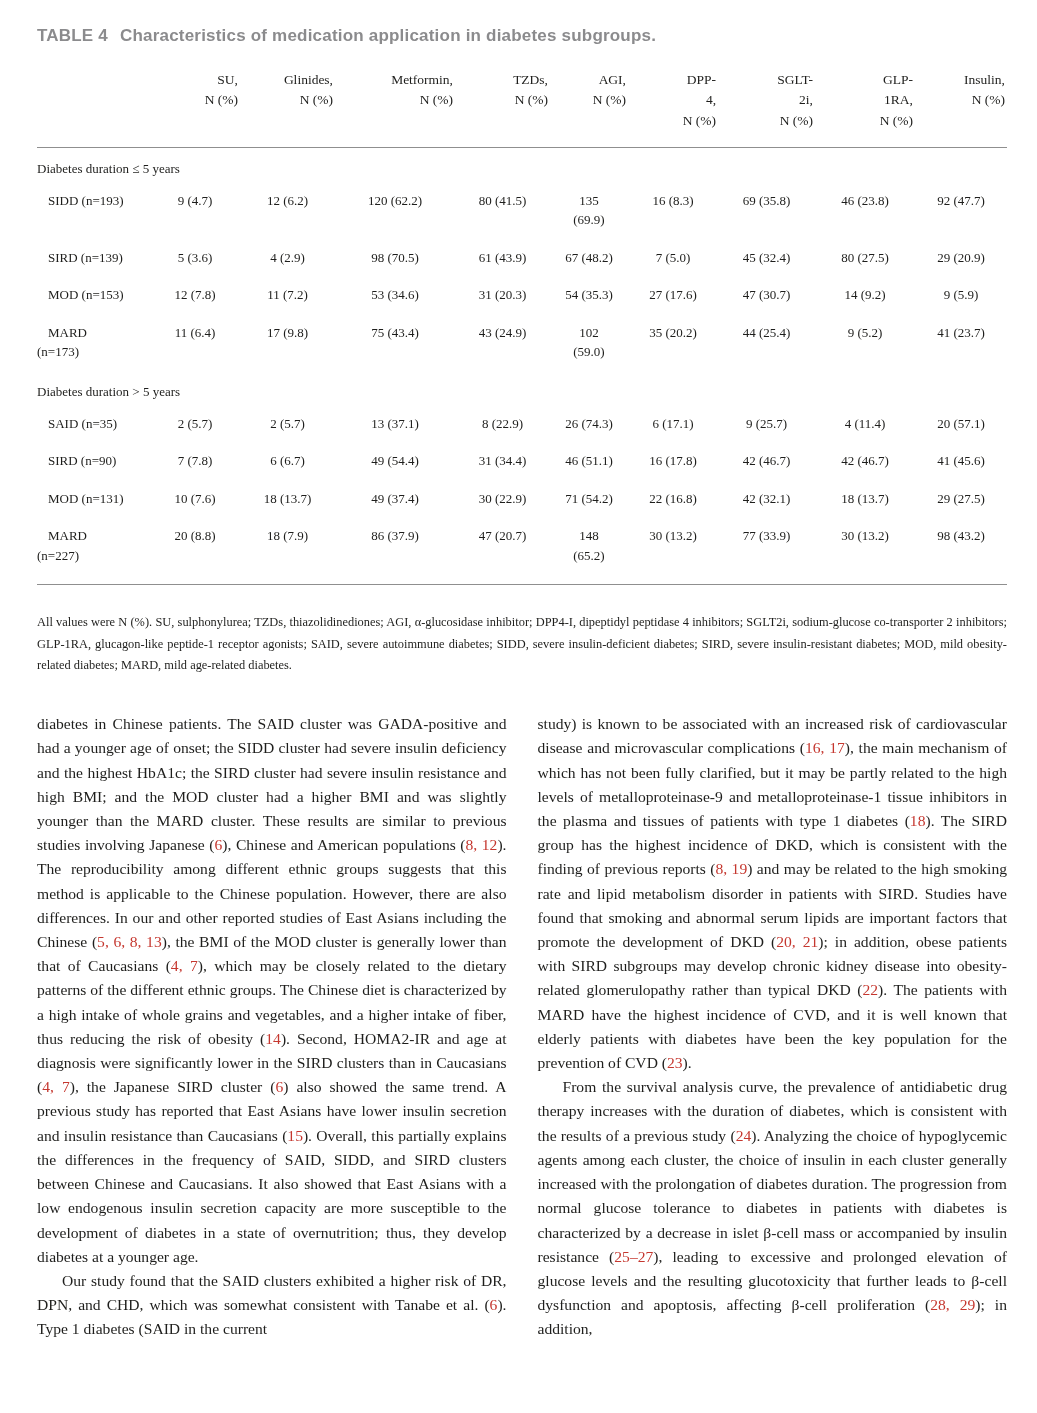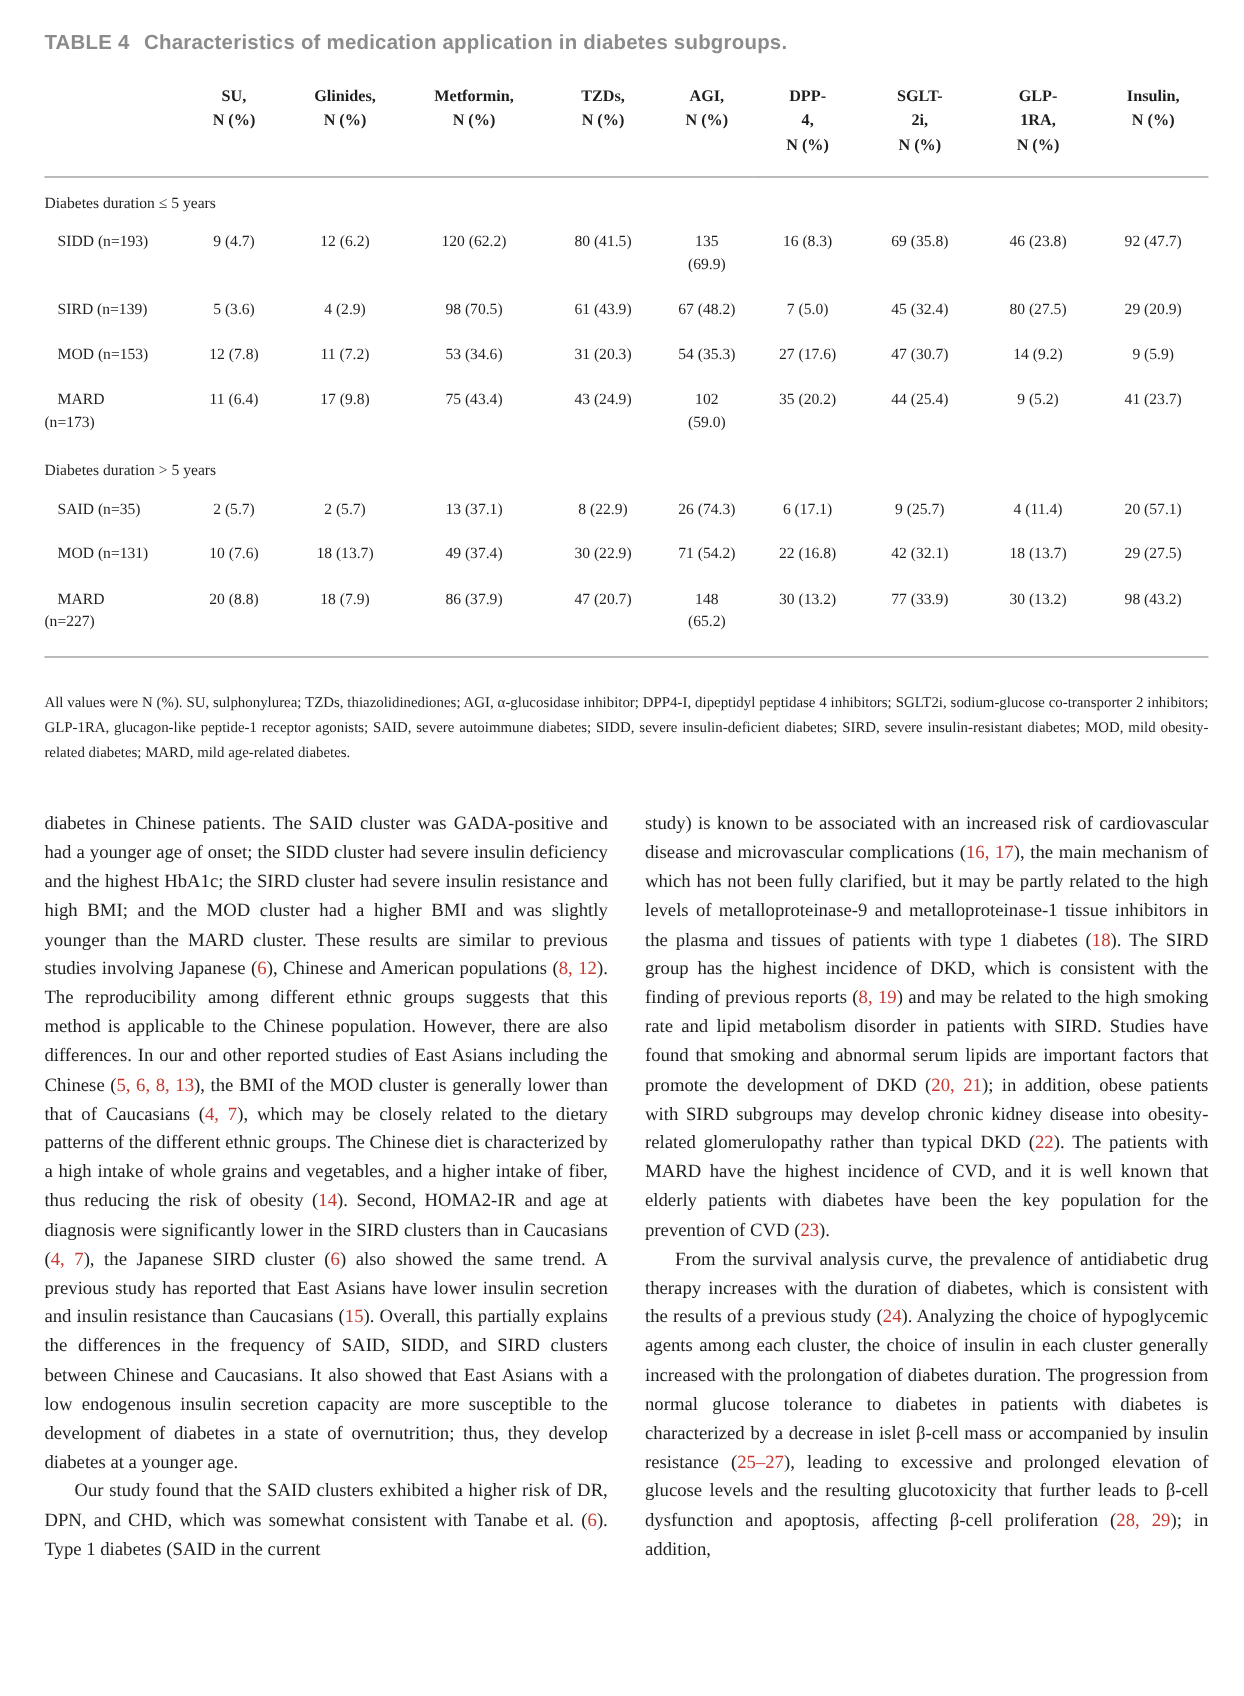--- a/index.html
+++ b/index.html
@@ -18,23 +18,23 @@
     font-weight:bold;
     font-size:17px;
     color:#8b8b8d;
     letter-spacing:0.2px;
     margin-bottom:24px;
   }
   .table-title .t-label { margin-right:12px; }
 
   table.med-table { width:100%; border-collapse:collapse; table-layout:fixed; }
   table.med-table thead th {
-    font-weight:bold;
+    font-weight:normal;
     font-size:13.5px;
-    text-align:center;
+    text-align:right;
     vertical-align:top;
     line-height:1.5;
     padding:0 2px 16px 2px;
     border-bottom:1px solid #8f8f8f;
   }
   td.section-label {
     font-size:13px;
     padding:13px 0 5px 0;
   }
   td.row-label {
@@ -169,20 +169,32 @@
               <td class="cell">2 (5.7)</td>
               <td class="cell">13 (37.1)</td>
               <td class="cell">8 (22.9)</td>
               <td class="cell">26 (74.3)</td>
               <td class="cell">6 (17.1)</td>
               <td class="cell">9 (25.7)</td>
               <td class="cell">4 (11.4)</td>
               <td class="cell">20 (57.1)</td>
             </tr>
             <tr>
+              <td class="row-label">SIRD (n=90)</td>
+              <td class="cell">7 (7.8)</td>
+              <td class="cell">6 (6.7)</td>
+              <td class="cell">49 (54.4)</td>
+              <td class="cell">31 (34.4)</td>
+              <td class="cell">46 (51.1)</td>
+              <td class="cell">16 (17.8)</td>
+              <td class="cell">42 (46.7)</td>
+              <td class="cell">42 (46.7)</td>
+              <td class="cell">41 (45.6)</td>
+            </tr>
+            <tr>
               <td class="row-label">MOD (n=131)</td>
               <td class="cell">10 (7.6)</td>
               <td class="cell">18 (13.7)</td>
               <td class="cell">49 (37.4)</td>
               <td class="cell">30 (22.9)</td>
               <td class="cell">71 (54.2)</td>
               <td class="cell">22 (16.8)</td>
               <td class="cell">42 (32.1)</td>
               <td class="cell">18 (13.7)</td>
               <td class="cell">29 (27.5)</td>

